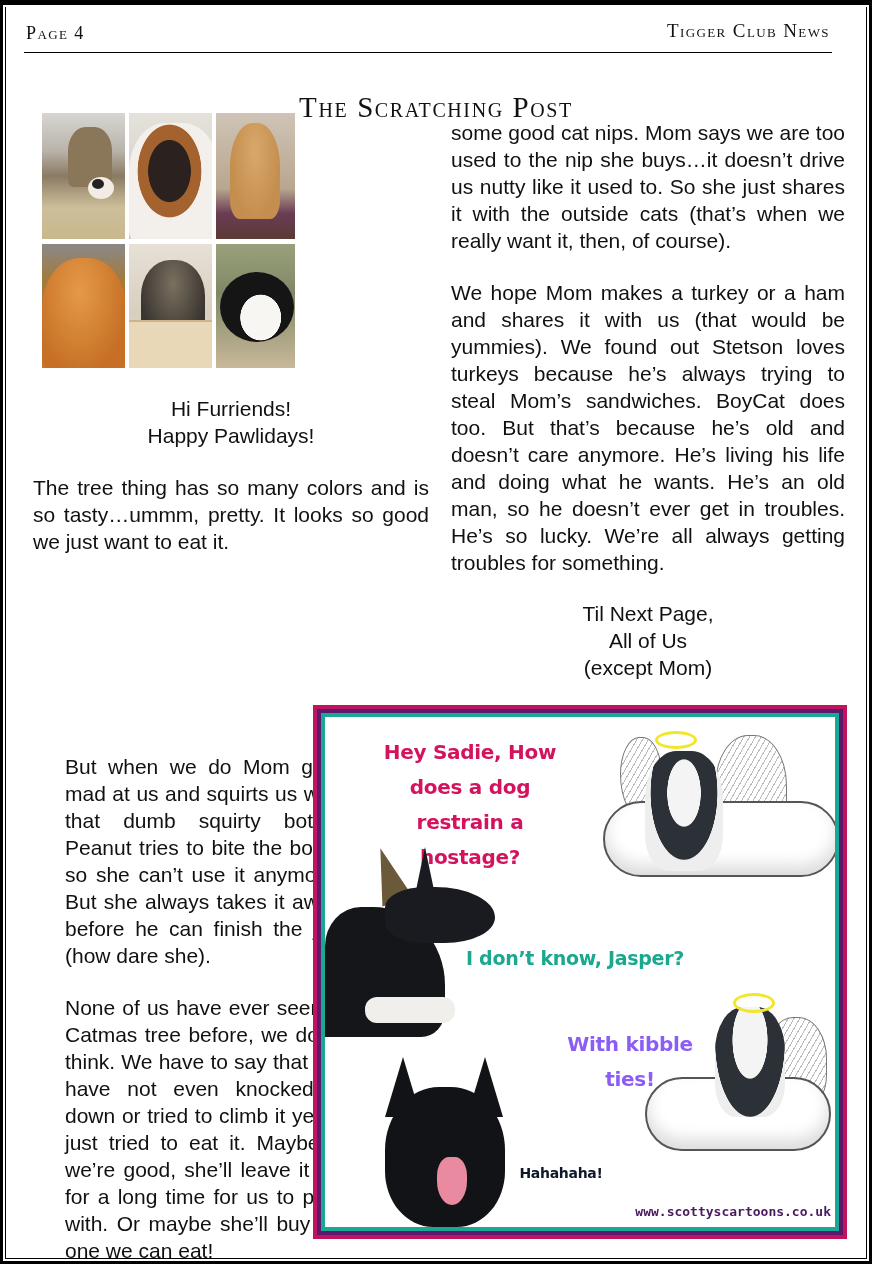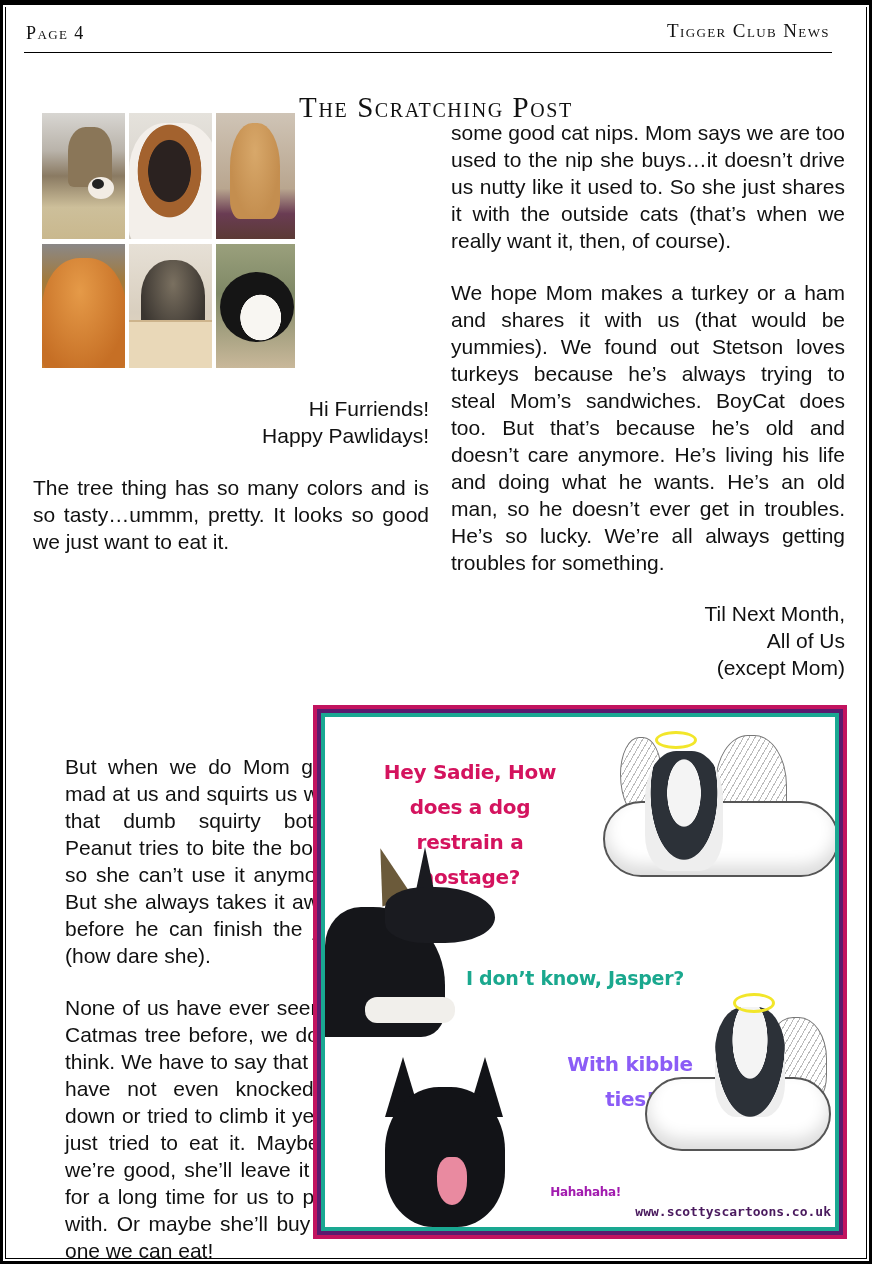--- a/index.html
+++ b/index.html
@@ -63,39 +63,39 @@
 
   .col-text {
     font-family: "Liberation Sans", "DejaVu Sans", sans-serif;
     font-size: 21px; line-height: 27px; text-align: justify;
     position: absolute;
   }
   .col-text p { margin: 0 0 24.6px 0; }
   .left-top { left: 33px; top: 395px; width: 396px; }
   .left-bottom { left: 33px; top: 753px; width: 276px; margin-left: 32px; }
   .right-col { left: 451px; top: 119px; width: 394px; }
-  .nojust { text-align: right; }
+  .nojust { text-align: center; }
 
   .cartoon {
     position: absolute; left: 313px; top: 705px; width: 534px; height: 534px;
     box-sizing: border-box;
     background: #c2135f;
     padding: 4px;
   }
   .cartoon .ring2 { width: 100%; height: 100%; box-sizing: border-box; background: #5b1a6e; padding: 4px; }
   .cartoon .ring3 { width: 100%; height: 100%; box-sizing: border-box; background: #1aa892; padding: 4px; }
   .cartoon .inner { width: 100%; height: 100%; background: #fff; position: relative; overflow: hidden; }
   .bubble {
     position: absolute; font-family: "DejaVu Sans", "Liberation Sans", sans-serif;
-    font-weight: bold; text-align: center; letter-spacing: -0.3px; margin-top: 20px;
+    font-weight: bold; text-align: center; letter-spacing: -0.3px;
   }
   .q1 { left: 40px; top: 18px; width: 210px; font-size: 20px; line-height: 35px; color: #d4135e; }
   .q2 { left: 135px; top: 230px; width: 230px; font-size: 19px; color: #1aa88e; }
   .q3 { left: 240px; top: 310px; width: 130px; font-size: 20px; line-height: 35px; color: #8b5cf6; }
-  .q4 { left: 176px; top: 448px; width: 120px; font-size: 12px; color: #a21caf; text-align: right; }
+  .q4 { left: 176px; top: 448px; width: 120px; font-size: 14px; color: #0f172a; }
   .credit { position: absolute; right: 4px; bottom: 8px; font-family: "DejaVu Sans Mono", monospace; font-weight: bold; font-size: 13px; color: #4a1a5e; }
 
   .cloud { position: absolute; background: #fff; border: 2px solid #555; border-radius: 50px; box-shadow: inset 0 -10px 16px #ddd; }
   .halo { position: absolute; border: 3px solid #f2e62a; border-radius: 50%; }
   .wing { position: absolute; border: 1.5px solid #777; border-radius: 50% 50% 40% 60%; background: repeating-linear-gradient(120deg,#fff 0 4px,#bbb 4px 5px); }
   .dog-spaniel-top { position: absolute; left: 320px; top: 34px; width: 78px; height: 120px; background: radial-gradient(ellipse at 50% 35%, #f4f4f4 0 30%, #2c3138 31% 60%, #eee 61%); border-radius: 40% 40% 30% 30%; }
   .dog-black-left { position: absolute; left: 0; top: 130px; width: 170px; height: 190px; }
   .dog-black-left .body { position:absolute; left:0; top:60px; width:120px; height:130px; background:#15161a; border-radius: 30% 60% 20% 0; }
   .dog-black-left .head { position:absolute; left:60px; top:40px; width:110px; height:56px; background:#1a1b20; border-radius: 40% 60% 50% 40%; }
   .dog-black-left .ear1 { position:absolute; left:48px; top:0; width:0; height:0; border-left:16px solid transparent; border-right:16px solid transparent; border-bottom:56px solid #6b5a3a; transform: rotate(-18deg); }
@@ -154,21 +154,21 @@
 <div class="col-text left-bottom">
   <p>But when we do Mom gets mad at us and squirts us with that dumb squirty bottle. Peanut tries to bite the bottle so she can’t use it anymore. But she always takes it away before he can finish the job (how dare she).</p>
   <p>None of us have ever seen a Catmas tree before, we don’t think. We have to say that we have not even knocked it down or tried to climb it yet…just tried to eat it. Maybe if we’re good, she’ll leave it up for a long time for us to play with. Or maybe she’ll buy us one we can eat!</p>
   <p style="text-align-last: justify;">We hope Santa Paws brings us</p>
 </div>
 
 <div class="col-text right-col">
   <p>some good cat nips. Mom says we are too used to the nip she buys…it doesn’t drive us nutty like it used to. So she just shares it with the outside cats (that’s when we really want it, then, of course).</p>
   <p>We hope Mom makes a turkey or a ham and shares it with us (that would be yummies). We found out Stetson loves turkeys because he’s always trying to steal Mom’s sandwiches. BoyCat does too. But that’s because he’s old and doesn’t care anymore. He’s living his life and doing what he wants. He’s an old man, so he doesn’t ever get in troubles. He’s so lucky. We’re all always getting troubles for something.</p>
   <p class="nojust">
-    <span>Til Next Month,</span><br>
+    <span>Til Next Page,</span><br>
     <span>All of Us</span><br>
     <span>(except Mom)</span>
   </p>
 </div>
 
 <div class="cartoon">
   <div class="ring2">
       <div class="ring3">
         <div class="inner">
     <div class="bubble q1">Hey Sadie, How does a dog restrain a hostage?</div>

